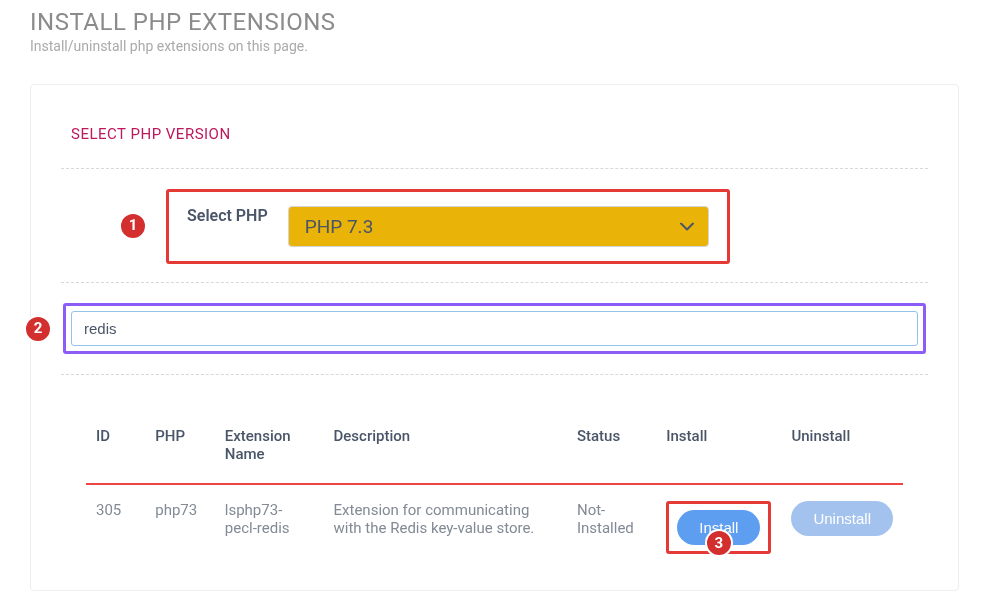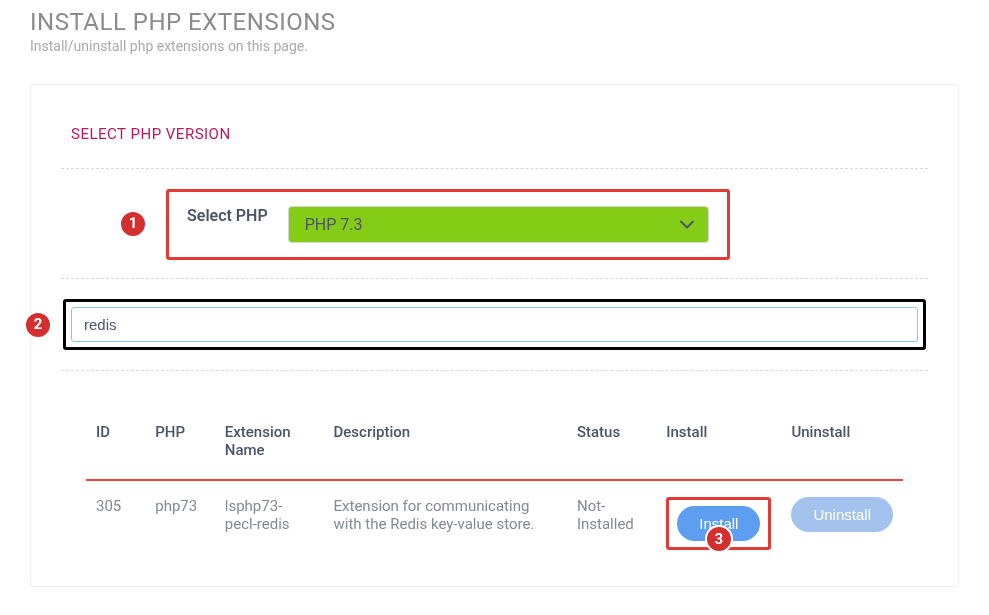--- a/index.html
+++ b/index.html
@@ -62,40 +62,40 @@
       font-size: 16px;
       font-weight: 600;
       color: #4a5568;
     }
     .select-field {
       flex: 1;
       position: relative;
       border: 1px solid #d4d4d4;
       border-radius: 4px;
       padding: 8px 34px 8px 16px;
-      font-size: 16px;
+      font-size: 19px;
       color: #4a5568;
       cursor: pointer;
-      background: #84cc16;
+      background: #eab308;
     }
     .chevron {
       position: absolute;
       right: 14px;
       top: 50%;
       transform: translateY(-50%);
       pointer-events: none;
     }
     .chevron svg { display: block; }
 
     .search-row-wrap {
       position: relative;
       padding: 20px 0 20px 0;
     }
     .search-highlight {
-      border: 3px solid #000000;
+      border: 3px solid #8b5cf6;
       border-radius: 3px;
       padding: 5px;
       margin: 0 2px;
     }
     .search-input {
       width: 100%;
       border: 1px solid #94c3e8;
       border-radius: 3px;
       padding: 8px 12px;
       font-size: 15px;

